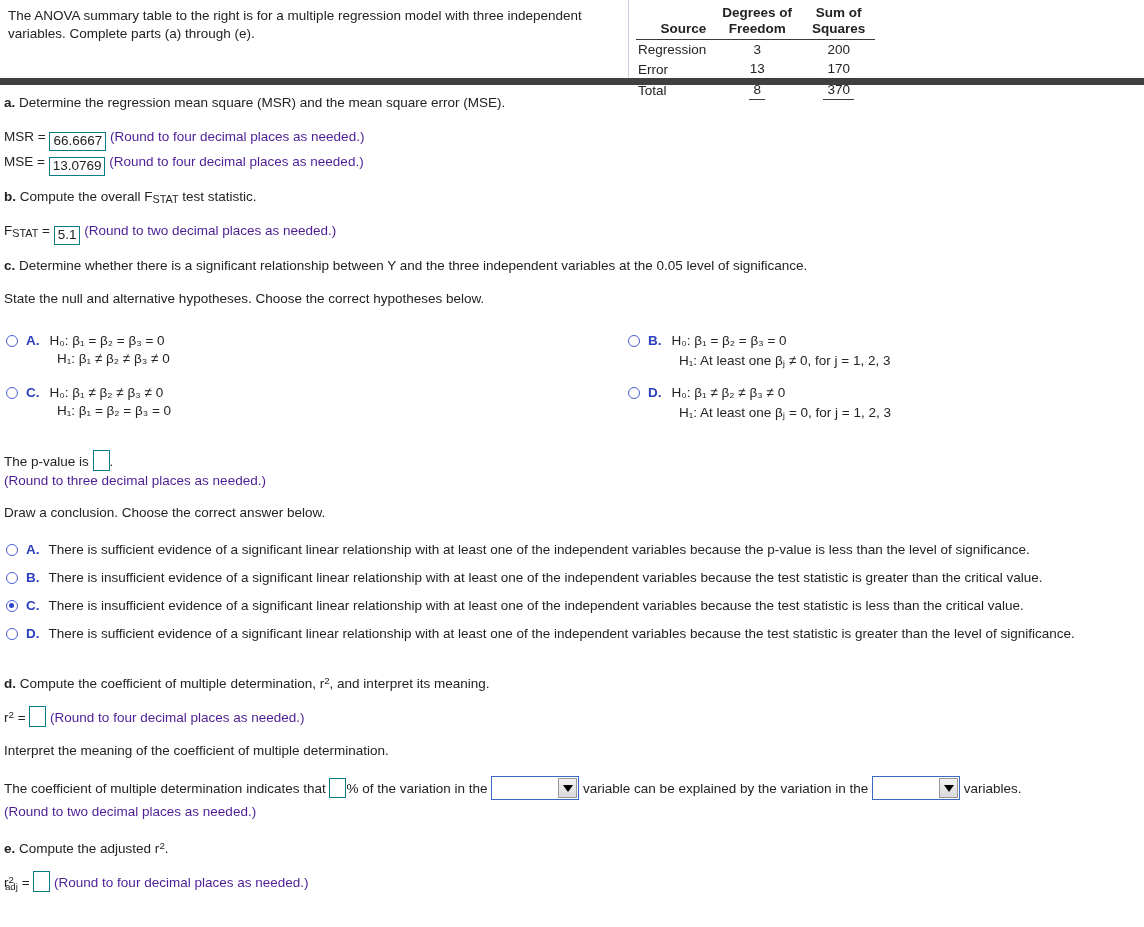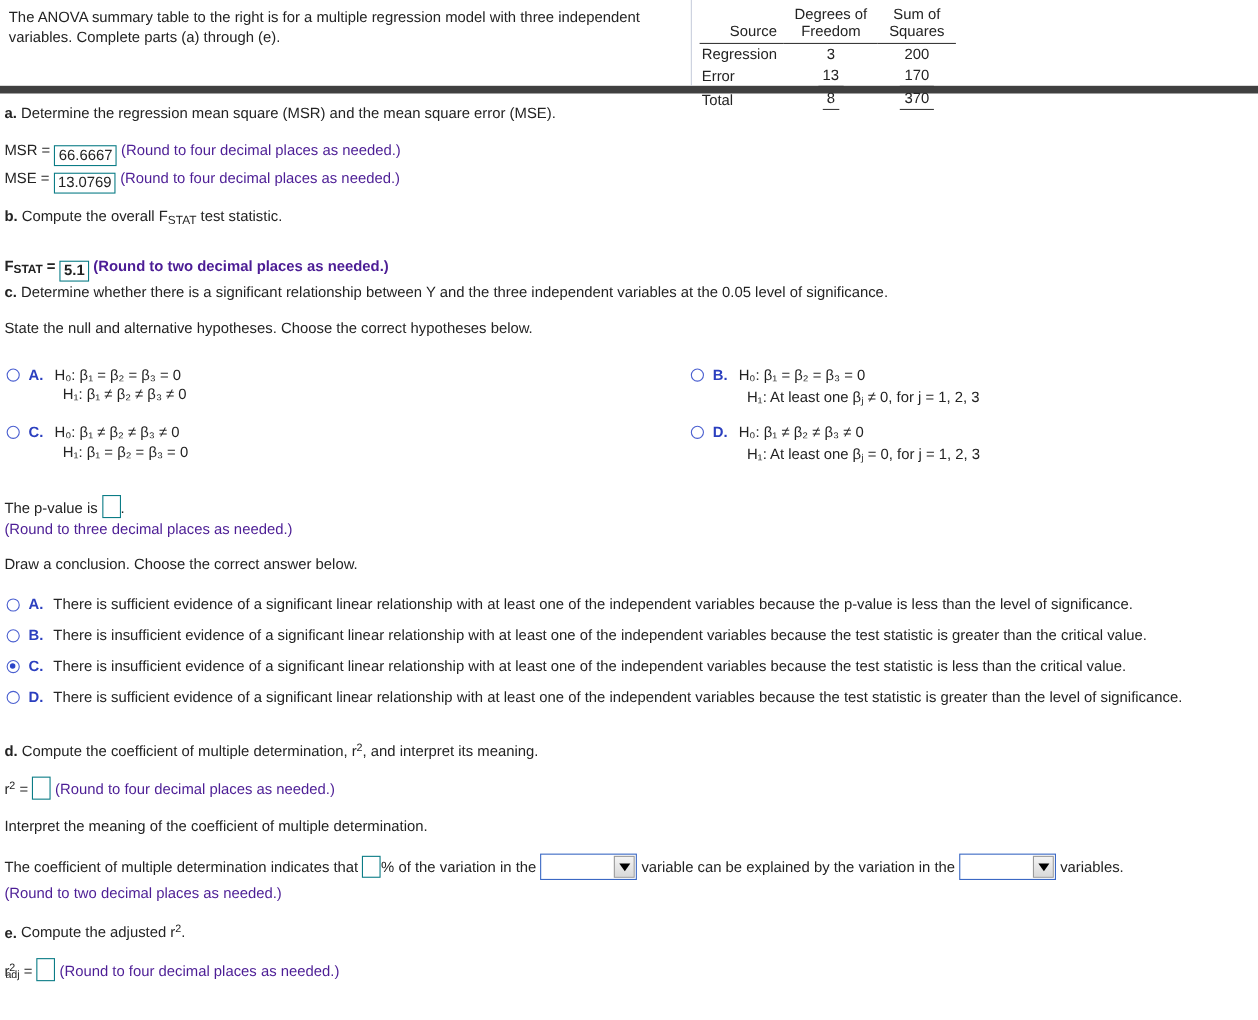--- a/index.html
+++ b/index.html
@@ -40,21 +40,21 @@
   
   .anova-wrap {
     position: absolute;
     left: 636px; top: 5px;
   }
   table.anova {
     border-collapse: collapse;
     font-size: 13.5px;
   }
   table.anova th {
-    font-weight: normal;
+    font-weight: bold;
     text-align: center;
     padding: 0 10px 16px 10px;
     vertical-align: bottom;
     line-height: 16px;
   }
   table.anova th.src { text-align: right; padding-right: 6px; }
   table.anova td {
     text-align: center;
     padding: 1px 10px 1px 10px;
     line-height: 17px;
@@ -199,21 +199,21 @@
     <span>MSE =</span>
     <span class="inp">13.0769</span>
     <span class="hint">(Round to four decimal places as needed.)</span>
   </div>
 
   <div class="line" style="left:4px; top:103px;">
     <span class="bold">b.</span>
     <span>Compute the overall F<span class="sub-big">STAT</span> test statistic.</span>
   </div>
 
-  <div class="line" style="left:4px; top:148px;font-weight:bold;">
+  <div class="line" style="left:4px; top:137px;">
     <span>F<span class="sub-big">STAT</span></span>
     <span>=</span>
     <span class="inp">5.1</span>
     <span class="hint">(Round to two decimal places as needed.)</span>
   </div>
 
   <div class="line" style="left:4px; top:172px;">
     <span class="bold">c.</span>
     <span>Determine whether there is a significant relationship between Y and the three independent variables at the 0.05 level of significance.</span>
   </div>

